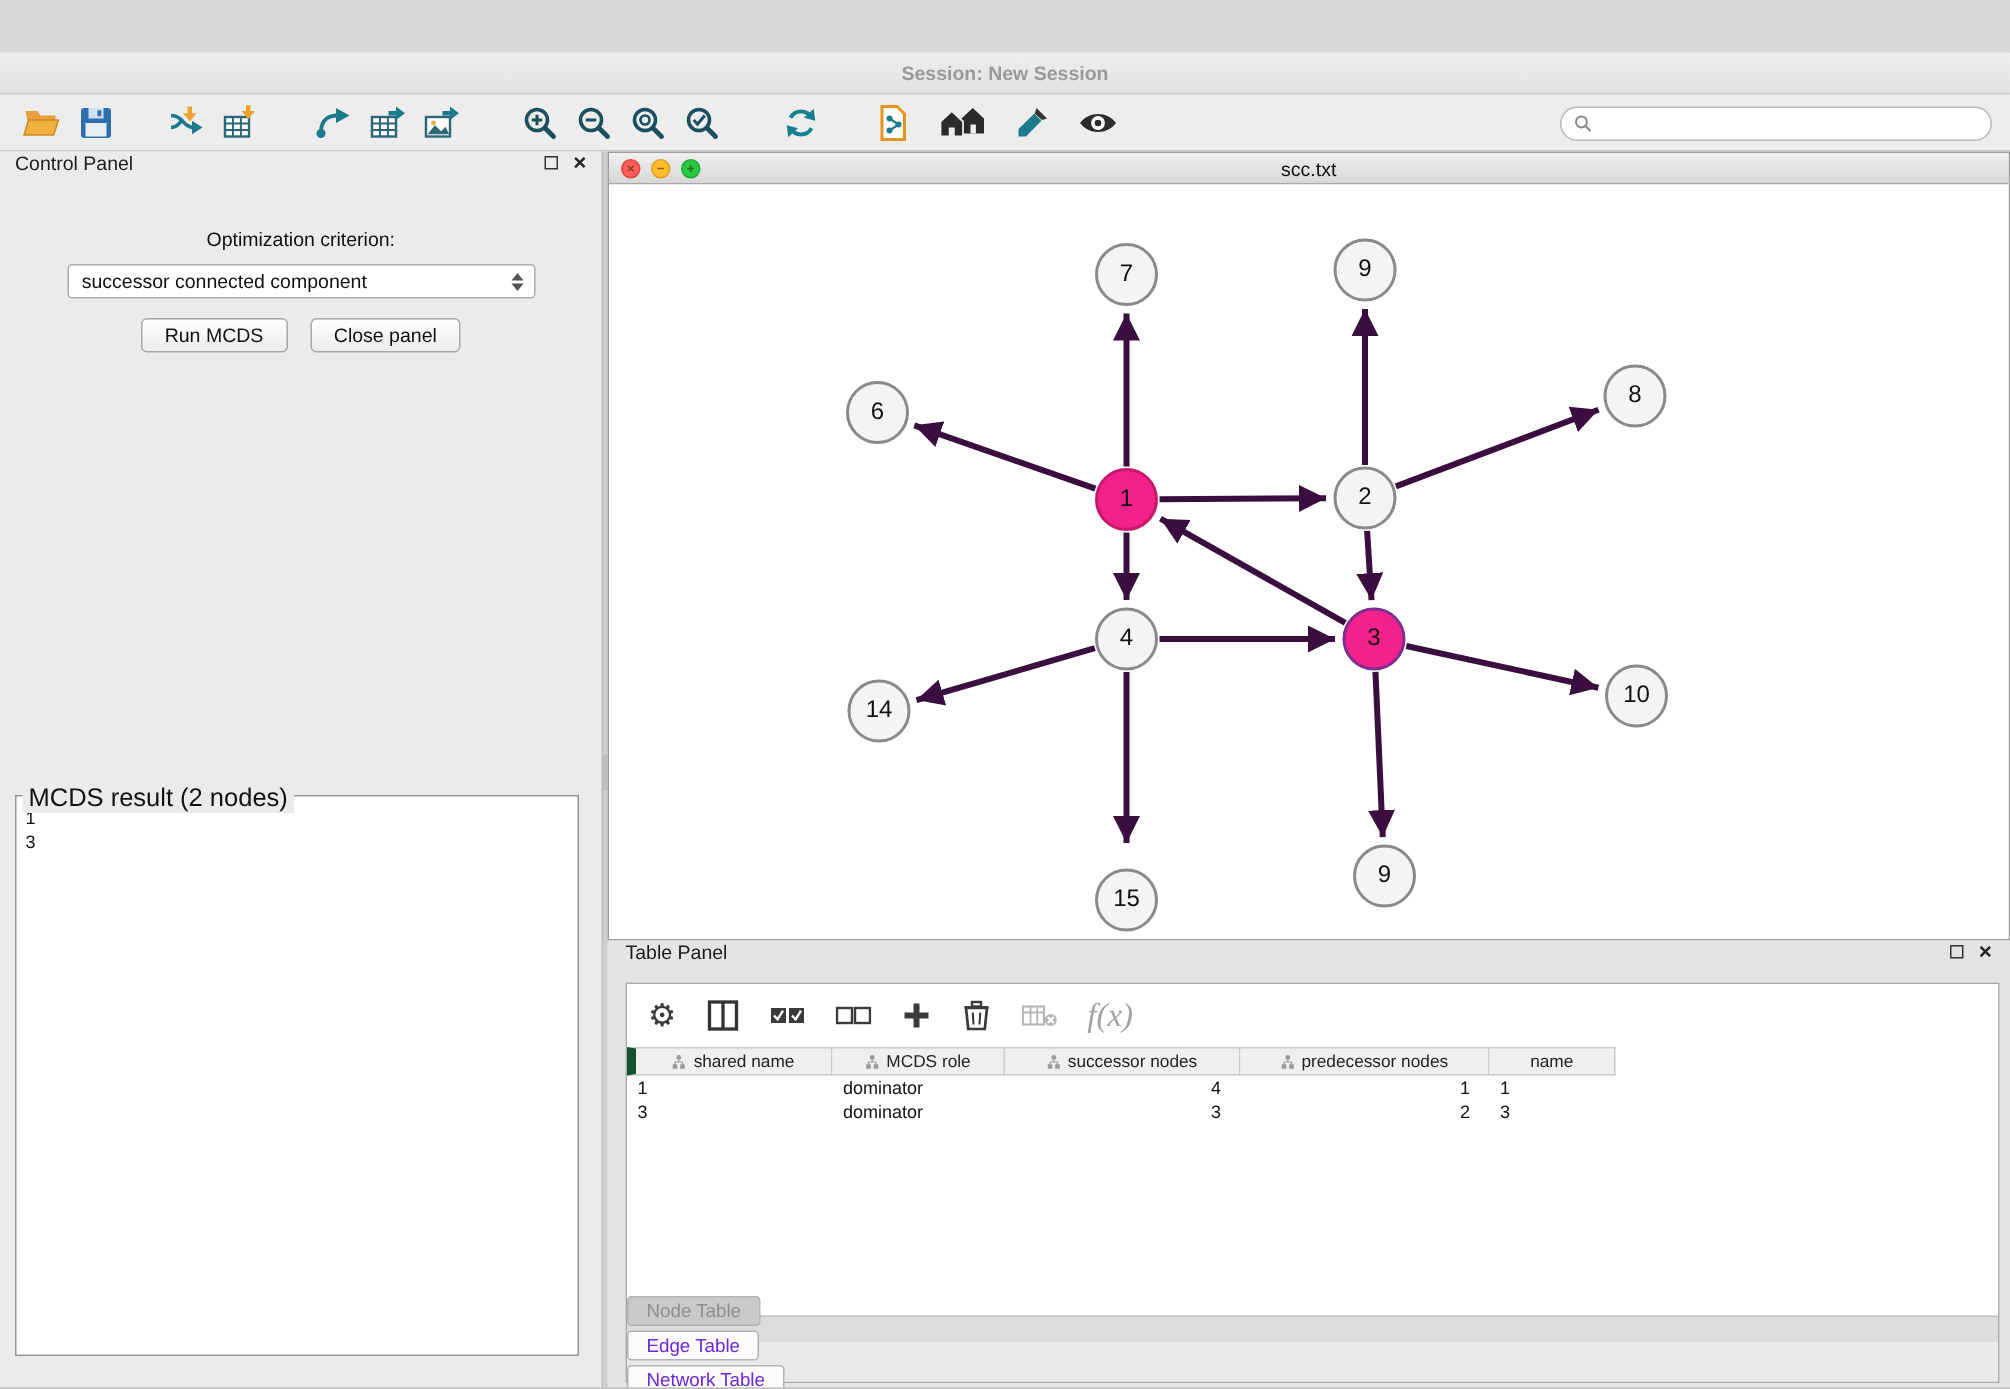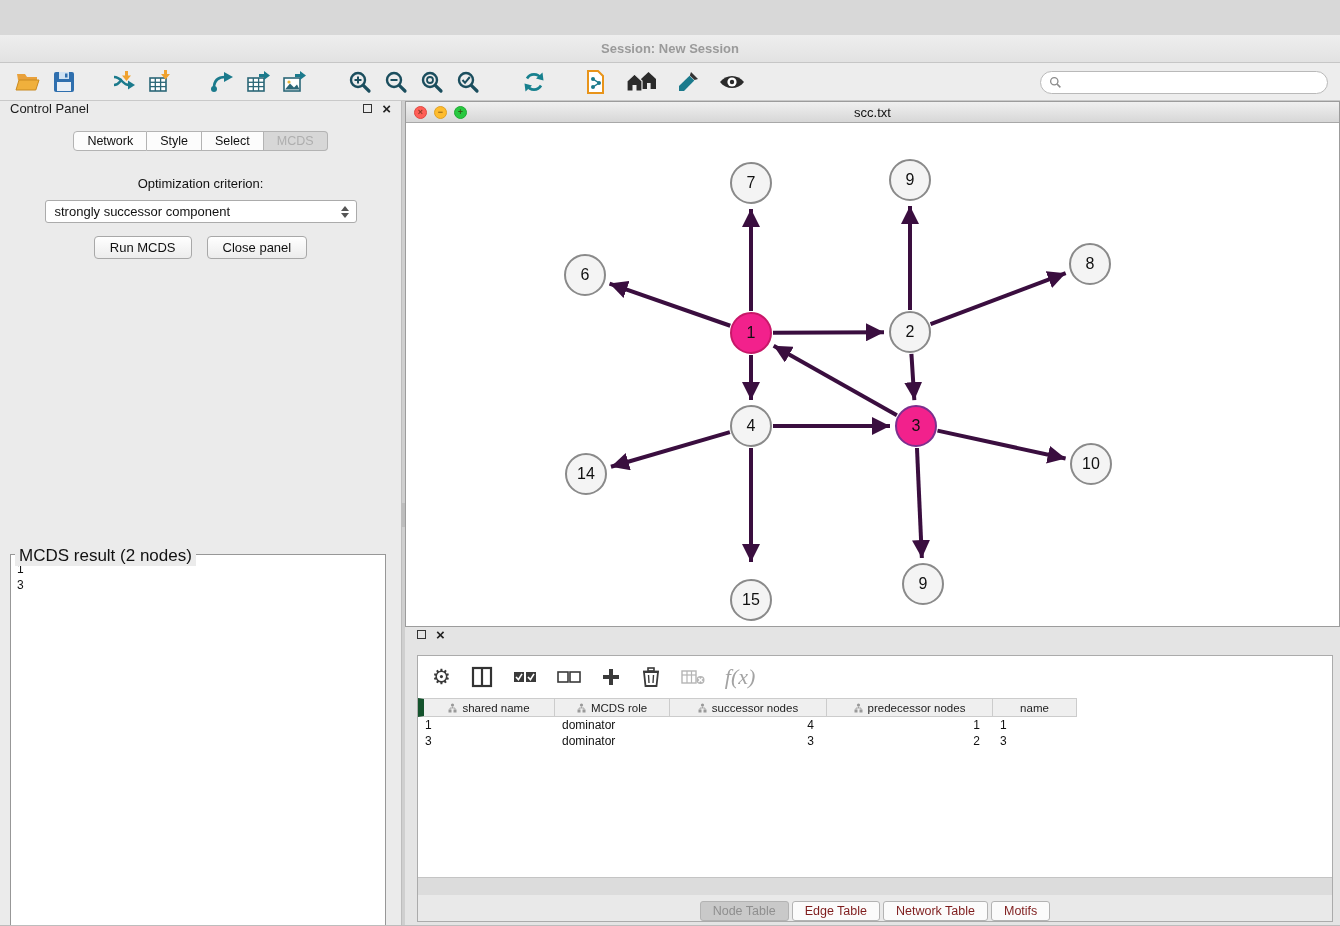--- a/index.html
+++ b/index.html
@@ -81,22 +81,22 @@
   .table-grid { flex:1; overflow:hidden; }
   .thead { display:flex; height:19px; }
   .th { background:#efefef; border:1px solid #cccccc; border-left:none; display:flex; align-items:center; justify-content:center;
     gap:5px; font-size:11.5px; color:#222; }
   .th:first-child { border-left:6px solid #14532d; }
   .trow { display:flex; height:16px; font-size:12px; color:#111; }
   .td { padding-left:7px; display:flex; align-items:center; }
   .col0 { width:137px; } .col1 { width:115px; } .col2 { width:157px; } .col3 { width:166px; } .col4 { width:84px; }
   .td.col2, .td.col3 { justify-content:flex-end; padding-right:13px; }
   .table-footer-strip { height:18px; background:#dcdcdc; border-top:1px solid #c4c4c4; }
-  .table-tabs { height:26px; background:#e9e9e9; display:flex; align-items:flex-end; justify-content:center; gap:3px; }
-  .t-tab { border:1px solid #b3b3b3; background:#fbfbfb; border-radius:3px; padding:2px 12px; font-size:12.5px; color:#7f1d1d; cursor:default; }
+  .table-tabs { height:26px; background:#e9e9e9; display:flex; align-items:flex-start; justify-content:center; gap:3px;flex-direction:column; }
+  .t-tab { border:1px solid #b3b3b3; background:#fbfbfb; border-radius:3px; padding:2px 12px; font-size:12.5px; color:#6d28d9; cursor:default; }
   .t-tab.active { background:#c9c9c9; color:#8f8f8f; }
 
   
   #statusbar { position:absolute; left:0; top:890px; width:1340px; height:36px; background:#e8e8e8; border-top:1px solid #bdbdbd;
     display:flex; align-items:center; padding:0 10px; }
   .sb-left-btn { width:30px; height:23px; border:1px solid #aaa; border-radius:4px; background:linear-gradient(#fff,#ececec);
     display:flex; align-items:center; justify-content:center; }
   .sb-right { margin-left:auto; }
   .memory-btn { display:flex; align-items:center; gap:6px; border:1px solid #ababab; border-radius:4px;
     background:linear-gradient(#fdfdfd,#ebebeb); padding:3px 11px; font-size:12px; color:#111; cursor:default; }
@@ -254,30 +254,24 @@
   </div>
 
   <div id="control-panel">
     <div class="panel-header">
       <span class="ph-title">Control Panel</span>
       <span class="ph-icons">
         <span class="ph-float"></span>
         <span class="ph-close">×</span>
       </span>
     </div>
-    <div class="cp-tabs">
-      <span class="cp-tab">Network</span>
-      <span class="cp-tab">Style</span>
-      <span class="cp-tab">Select</span>
-      <span class="cp-tab active">MCDS</span>
-    </div>
     <div class="cp-content">
       <div class="opt-label">Optimization criterion:</div>
       <div class="dropdown">
-        <span>strongly successor component</span>
+        <span>successor connected component</span>
         <span class="stepper">
             <span class="tri-up"></span>
             <span class="tri-down"></span>
           </span>
       </div>
       <div class="btn-row">
         <button class="btn">Run MCDS</button>
         <button class="btn">Close panel</button>
       </div>
       <div id="mcds-result">
@@ -336,20 +330,21 @@
           <div class="graph-node" style="left: 180px; top: 351px;">14</div>
           <div class="graph-node" style="left: 685px; top: 341px;">10</div>
           <div class="graph-node" style="left: 345px; top: 477px;">15</div>
           <div class="graph-node" style="left: 517px; top: 461px;">9</div>
         </div>
     </div>
   </div>
 
   <div id="table-panel">
     <div class="panel-header">
+      <span class="ph-title">Table Panel</span>
       <span class="ph-icons">
         <span class="ph-float"></span>
         <span class="ph-close">×</span>
       </span>
     </div>
     <div class="table-body">
       <div class="table-toolbar">
         <span class="tt-icon gear">⚙</span>
         <span class="tt-icon">
           <svg width="22" height="22" viewBox="0 0 22 22">

